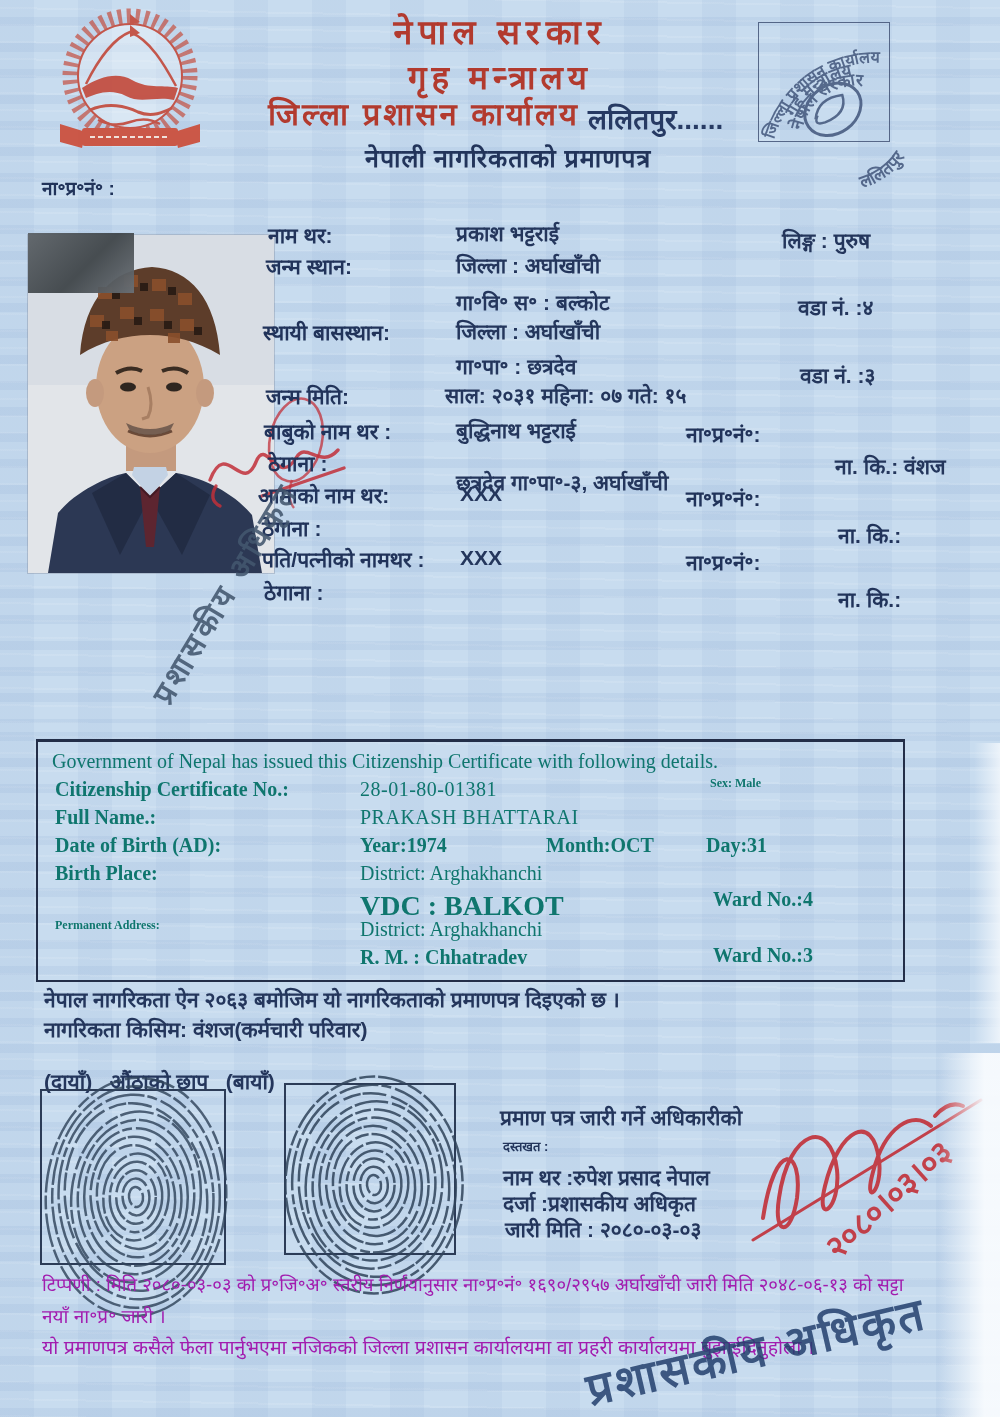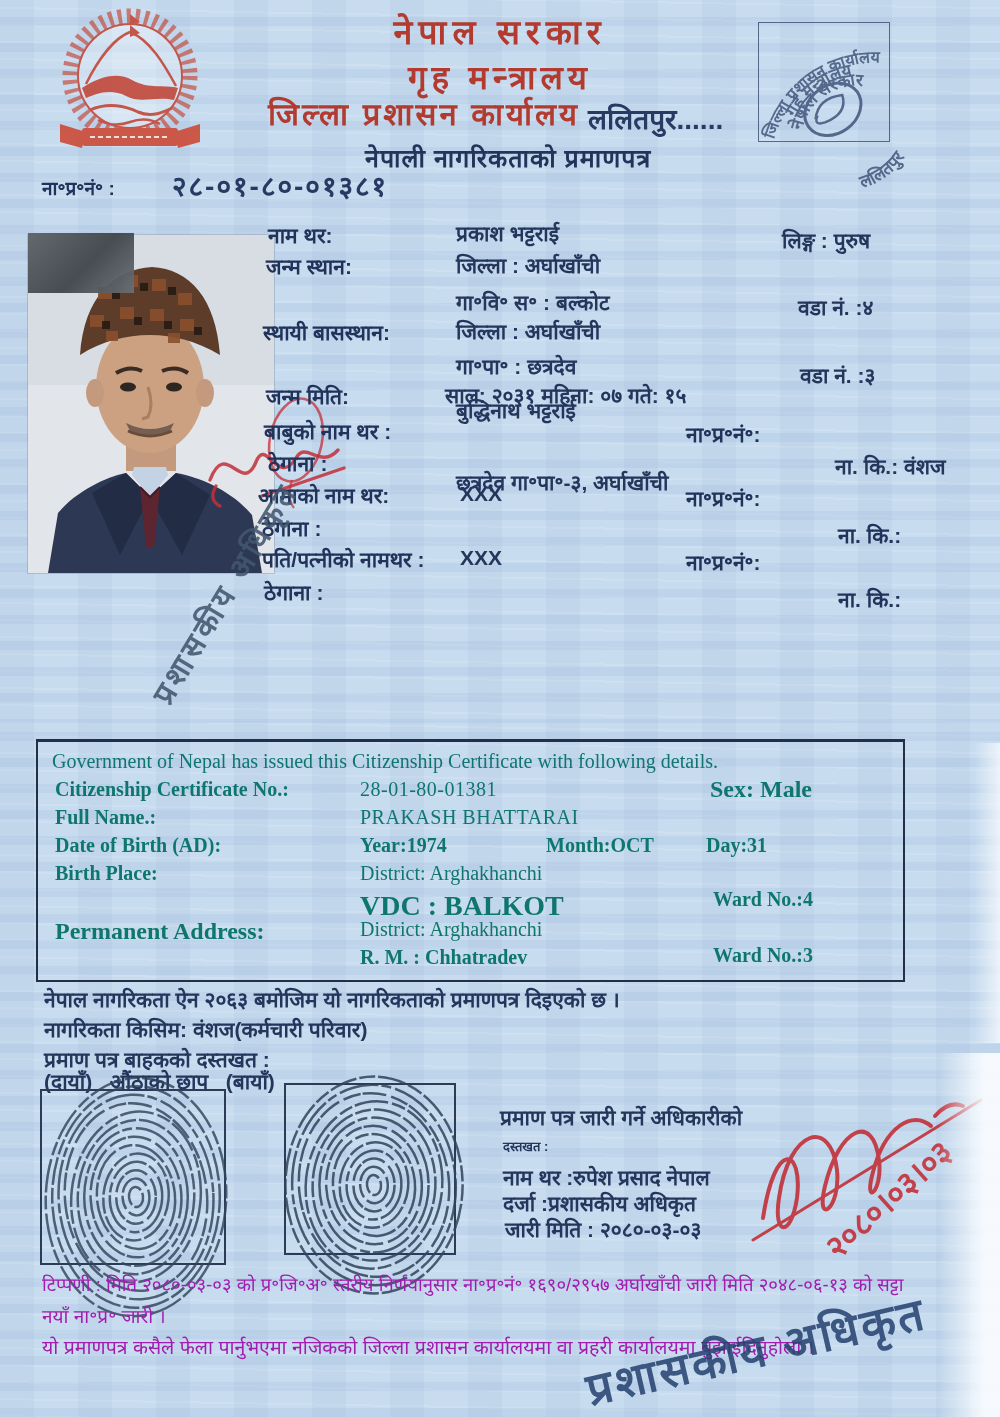--- a/index.html
+++ b/index.html
@@ -75,21 +75,20 @@
         <path d="M105 106 q14 -16 36 -4 q-6 18 -30 12 q-12 -4 -2 -10" fill="none" stroke="#3d5177" stroke-width="2.5"></path>
         <text font-size="17" font-weight="700"><textPath href="#arc1" startOffset="50%" text-anchor="middle">नेपाल सरकार</textPath></text>
         <text font-size="17" font-weight="700"><textPath href="#arc2" startOffset="50%" text-anchor="middle">गृह मन्त्रालय</textPath></text>
         <text font-size="16" font-weight="700"><textPath href="#arc3" startOffset="50%" text-anchor="middle">जिल्ला प्रशासन कार्यालय</textPath></text>
         <text font-size="17" font-weight="700"><textPath href="#arc4" startOffset="50%" text-anchor="middle">ललितपुर</textPath></text>
       </g>
     </svg>
   </div>
 
   <div class="abs lbl" style="left:42px;top:175px;font-size:19px;">ना॰प्र॰नं॰ :</div>
-  <div class="abs hw" style="left:172px;top:166px;font-size:28px;letter-spacing:2px;">२८-०१-८०-०१३८१</div>
 
   <div class="abs" style="left:28px;top:235px;width:246px;height:338px;background:#e9eaec;box-shadow:0 0 0 1px rgba(120,130,150,.35);">
     <svg width="246" height="338" viewBox="0 0 246 338">
       <rect x="0" y="0" width="246" height="338" fill="#e2e5e9"></rect>
       <rect x="0" y="0" width="246" height="150" fill="#d8dde4"></rect>
 
       <rect x="98" y="196" width="50" height="40" fill="#c49a7e"></rect>
       <ellipse cx="122" cy="152" rx="54" ry="66" fill="#cba182"></ellipse>
       <ellipse cx="67" cy="158" rx="9" ry="14" fill="#c49a7e"></ellipse>
       <ellipse cx="177" cy="158" rx="9" ry="14" fill="#c49a7e"></ellipse>
@@ -161,21 +160,21 @@
   <div class="abs lbl" style="left:263px;top:318px;">स्थायी बासस्थान:</div>
   <div class="abs val" style="left:456px;top:317px;">जिल्ला : अर्घाखाँची</div>
 
   <div class="abs val" style="left:456px;top:352px;">गा॰पा॰ : छत्रदेव</div>
   <div class="abs val" style="left:800px;top:361px;">वडा नं. :३</div>
 
   <div class="abs lbl" style="left:266px;top:382px;">जन्म मिति:</div>
   <div class="abs val" style="left:445px;top:381px;">साल: २०३१  महिना:  ०७  गते:  १५</div>
 
   <div class="abs lbl" style="left:264px;top:417px;">बाबुको नाम थर :</div>
-  <div class="abs val" style="left:456px;top:396px;text-align:right;">बुद्धिनाथ भट्टराई</div>
+  <div class="abs val" style="left:456px;top:416px;text-align:right;">बुद्धिनाथ भट्टराई</div>
   <div class="abs lbl" style="left:686px;top:420px;">ना॰प्र॰नं॰:</div>
 
   <div class="abs lbl" style="left:268px;top:449px;">ठेगाना :</div>
   <div class="abs val" style="left:456px;top:448px;margin-top:20px;">छत्रदेव गा॰पा॰-३, अर्घाखाँची</div>
   <div class="abs val" style="left:835px;top:452px;">ना. कि.: वंशज</div>
 
   <div class="abs lbl" style="left:258px;top:481px;">आमाको नाम थर:</div>
   <div class="abs val" style="left:460px;top:482px;">XXX</div>
   <div class="abs lbl" style="left:686px;top:484px;">ना॰प्र॰नं॰:</div>
 
@@ -193,46 +192,45 @@
 </div>
 
 <div class="paper" style="top:723px;height:694px;">
   <div class="pattern"></div>
 
   <div class="abs" style="left:36px;top:16px;width:865px;height:238px;border:2px solid #232e48;border-top-width:3px;">
     <div class="abs eng" style="left:14px;top:8px;font-size:20px;">Government of Nepal has issued this Citizenship Certificate with following details.</div>
 
     <div class="abs eng eng-b" style="left:17px;top:36px;font-size:20px;">Citizenship Certificate No.:</div>
     <div class="abs eng" style="left:322px;top:36px;font-size:20px;letter-spacing:.5px;">28-01-80-01381</div>
-    <div class="abs eng eng-b" style="left:672px;top:34px;font-size:24px;font-family:Liberation Serif, serif;">Sex: Male</div>
+    <div class="abs eng eng-b" style="left:672px;top:34px;font-size:12px;font-family:Liberation Serif, serif;">Sex: Male</div>
 
     <div class="abs eng eng-b" style="left:17px;top:64px;font-size:20px;">Full Name.:</div>
     <div class="abs eng" style="left:322px;top:64px;font-size:20px;letter-spacing:.5px;">PRAKASH BHATTARAI</div>
 
     <div class="abs eng eng-b" style="left:17px;top:92px;font-size:20px;">Date of Birth (AD):</div>
     <div class="abs eng eng-b" style="left:322px;top:92px;font-size:20px;">Year:1974</div>
     <div class="abs eng eng-b" style="left:508px;top:92px;font-size:20px;">Month:OCT</div>
     <div class="abs eng eng-b" style="left:668px;top:92px;font-size:20px;">Day:31</div>
 
     <div class="abs eng eng-b" style="left:17px;top:120px;font-size:20px;">Birth Place:</div>
     <div class="abs eng" style="left:322px;top:120px;font-size:20px;">District: Arghakhanchi</div>
 
     <div class="abs eng eng-b" style="left:322px;top:148px;font-size:28px;">VDC : BALKOT</div>
     <div class="abs eng eng-b" style="left:675px;top:146px;font-size:20px;text-align:right;">Ward No.:4</div>
 
-    <div class="abs eng eng-b" style="left:17px;top:176px;font-size:24px;">Permanent Address:</div>
+    <div class="abs eng eng-b" style="left:17px;top:176px;font-size:12px;">Permanent Address:</div>
     <div class="abs eng" style="left:322px;top:176px;font-size:20px;">District: Arghakhanchi</div>
 
     <div class="abs eng eng-b" style="left:322px;top:204px;font-size:20px;">R. M. : Chhatradev</div>
     <div class="abs eng eng-b" style="left:675px;top:202px;font-size:20px;">Ward No.:3</div>
   </div>
 
   <div class="abs val" style="left:44px;top:262px;font-size:21px;">नेपाल नागरिकता ऐन २०६३ बमोजिम यो नागरिकताको प्रमाणपत्र दिइएको छ ।</div>
   <div class="abs val" style="left:44px;top:292px;font-size:21px;">नागरिकता किसिम: वंशज(कर्मचारी परिवार)</div>
-  <div class="abs val" style="left:44px;top:322px;font-size:21px;">प्रमाण पत्र बाहकको दस्तखत :</div>
   <div class="abs val" style="left:44px;top:344px;font-size:21px;white-space:pre;">(दायाँ)   औंठाको छाप   (बायाँ)</div>
 
   <div class="abs fpbox" style="left:40px;top:366px;width:182px;height:172px;"></div>
   <div class="abs fpbox" style="left:284px;top:360px;width:168px;height:168px;"></div>
   <svg id="fp1" class="abs fp" style="left:36px;top:352px;opacity:.82;" width="200" height="250" viewBox="0 0 200 250">
       <ellipse cx="100" cy="122" rx="7" ry="10" transform="rotate(-6 100 122)" stroke-dasharray="16 3 28 3"></ellipse>
       <ellipse cx="100" cy="122" rx="13.4" ry="18.4" transform="rotate(-3 100 122)" stroke-dasharray="34 4 14 3"></ellipse>
       <ellipse cx="100" cy="122" rx="19.8" ry="26.8" transform="rotate(0 100 122)" stroke-dasharray="24 5 18 2"></ellipse>
       <ellipse cx="100" cy="122" rx="26.200000000000003" ry="35.2" transform="rotate(3 100 122)" stroke-dasharray="40 3 10 4"></ellipse>
       <ellipse cx="100" cy="122" rx="32.6" ry="43.6" transform="rotate(6 100 122)" stroke-dasharray="16 3 28 3"></ellipse>

